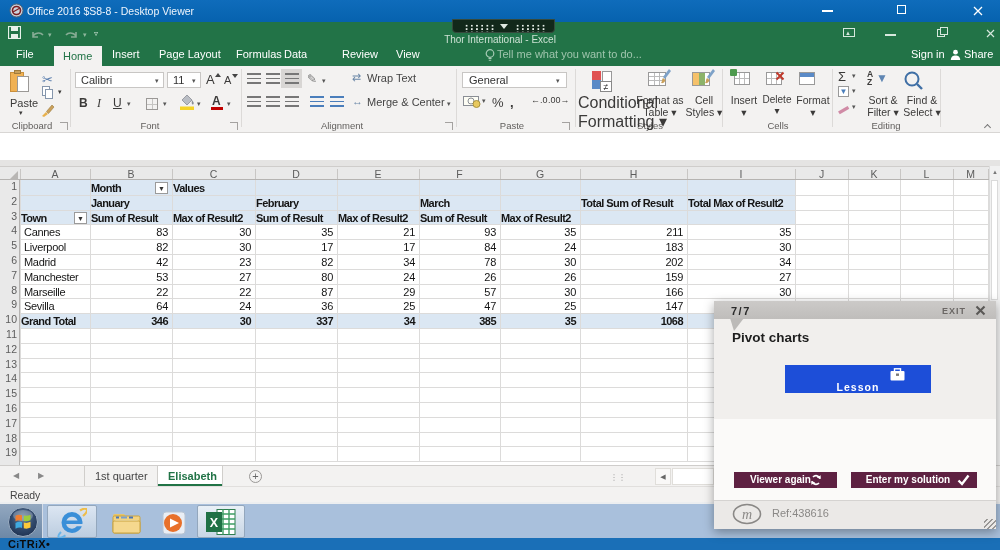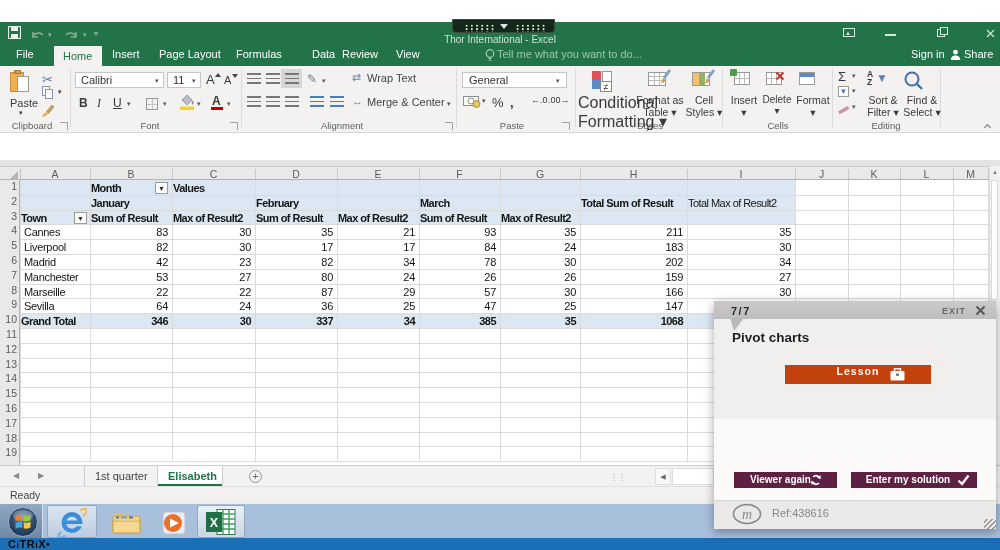--- a/index.html
+++ b/index.html
@@ -44,20 +44,33 @@
 #taskbar { position:absolute; left:0; top:502px; width:1000px; height:36px; background:#a9c0dc; border-top:2px solid #eceef0; }
 #citrixbar { position:absolute; left:0; top:538px; width:1000px; height:12px; background:#1a6fb7; }
 
 #panel { position:absolute; left:714px; top:301px; width:282px; height:228px; background:#f1efed; box-shadow:0 3px 10px rgba(0,0,0,.35); font-family:"Liberation Sans",sans-serif; }
 #phead { position:absolute; left:0; top:0; width:282px; height:18px; background:linear-gradient(#cccac8,#bfbdbb); }
 .maroon { background:#5e2142; color:#fff; }
 </style></head>
 <body>
 <div id="screen">
 
+<div id="ctb">
+  <svg class="abs" style="left:9px;top:3px" width="15" height="15" viewBox="0 0 15 15">
+    <circle cx="7.5" cy="7.5" r="6.5" fill="#cdd3dd" stroke="#5a6675"></circle>
+    <circle cx="7.5" cy="7.5" r="4" fill="none" stroke="#7c1f22" stroke-width="1.6"></circle>
+    <path d="M4 9 L11 5" stroke="#7c1f22" stroke-width="1.2"></path>
+  </svg>
+  <div class="t">Office 2016 $S8-8 - Desktop Viewer</div>
+  <div class="abs" style="left:822px;top:10px;width:11px;height:1.5px;background:#fff"></div>
+  <div class="abs" style="left:897px;top:5px;width:9px;height:9px;border:1.5px solid #fff"></div>
+  <svg class="abs" style="left:973px;top:6px" width="10" height="10" viewBox="0 0 10 10">
+        <path d="M1 1 L9 9 M9 1 L1 9" stroke="#fff" stroke-width="1.3"></path>
+      </svg>
+</div>
 
 <div id="egt">
 
   <svg class="abs" style="left:8px;top:4px" width="13" height="13" viewBox="0 0 13 13">
     <rect x="0.5" y="0.5" width="12" height="12" fill="none" stroke="#e8f1ea" stroke-width="1.2"></rect>
     <rect x="3" y="1" width="7" height="4" fill="#e8f1ea"></rect>
     <rect x="3" y="8" width="7" height="4.5" fill="#e8f1ea"></rect>
   </svg>
   <svg class="abs" style="left:31px;top:7px" width="14" height="10" viewBox="0 0 14 10">
         <path d="M2 8 a5.5 4.5 0 0 1 10-2 M2 3 L2 8 L7 8" fill="none" stroke="#87ac95" stroke-width="1.6"></path>
@@ -86,21 +99,21 @@
   <div class="abs" style="left:62px;top:4px;width:31px;height:8px;background-image:radial-gradient(circle,#e8efe9 1px,transparent 1.3px);background-size:5.2px 3.4px;"></div>
 </div>
 
 <div id="tabrow">
   <div class="etab" style="left:16px;">File</div>
   <div class="abs" style="left:54px;top:2px;width:48px;height:20px;background:#f3f2f1"></div>
   <div class="etab" style="left:63px;top:6px;color:#217346;">Home</div>
   <div class="etab" style="left:112px;">Insert</div>
   <div class="etab" style="left:159px;">Page Layout</div>
   <div class="etab" style="left:236px;">Formulas</div>
-  <div class="etab" style="left:312px;">Data</div>
+  <div class="etab" style="left:284px;">Data</div>
   <div class="etab" style="left:342px;">Review</div>
   <div class="etab" style="left:396px;">View</div>
   <svg class="abs" style="left:485px;top:5px" width="10" height="13" viewBox="0 0 10 13">
         <circle cx="5" cy="4.5" r="3.8" fill="none" stroke="#a7cbb5" stroke-width="1.2"></circle>
         <path d="M3.5 9.5 h3 M3.8 11.3 h2.4" stroke="#a7cbb5" stroke-width="1.1"></path>
       </svg>
   <div class="etab" style="left:497px;color:#9fc5ad;">Tell me what you want to do...</div>
   <div class="etab" style="left:911px;">Sign in</div>
   <svg class="abs" style="left:950px;top:5px" width="11" height="12" viewBox="0 0 11 12">
         <circle cx="5.5" cy="3.2" r="2.4" fill="#fff"></circle>
@@ -369,21 +382,21 @@
 <div class="rowhdr" style="top:402.0px;">16</div>
 <div class="rowhdr" style="top:416.8px;">17</div>
 <div class="rowhdr" style="top:431.6px;">18</div>
 <div class="rowhdr" style="top:446.4px;">19</div>
 <div class="cell" style="left:91px;top:180.0px;width:77px;height:14.8px;font-weight:bold;letter-spacing:-0.55px;">Month</div>
 <div class="cell" style="left:173px;top:180.0px;width:78px;height:14.8px;font-weight:bold;letter-spacing:-0.55px;">Values</div>
 <div class="cell" style="left:91px;top:194.8px;width:77px;height:14.8px;font-weight:bold;letter-spacing:-0.55px;">January</div>
 <div class="cell" style="left:256px;top:194.8px;width:77px;height:14.8px;font-weight:bold;letter-spacing:-0.55px;">February</div>
 <div class="cell" style="left:420px;top:194.8px;width:76px;height:14.8px;font-weight:bold;letter-spacing:-0.55px;">March</div>
 <div class="cell" style="left:581px;top:194.8px;width:102px;height:14.8px;font-weight:bold;letter-spacing:-0.55px;">Total Sum of Result</div>
-<div class="cell" style="left:688px;top:194.8px;width:103px;height:14.8px;font-weight:normal;letter-spacing:-0.55px;">Total Max of Result2</div>
+<div class="cell" style="left:688px;top:194.8px;width:103px;height:14.8px;font-weight:bold;letter-spacing:-0.55px;">Total Max of Result2</div>
 <div class="cell" style="left:21px;top:209.6px;width:65px;height:14.8px;font-weight:bold;letter-spacing:-0.55px;">Town</div>
 <div class="cell" style="left:91px;top:209.6px;width:77px;height:14.8px;font-weight:bold;letter-spacing:-0.55px;">Sum of Result</div>
 <div class="cell" style="left:173px;top:209.6px;width:78px;height:14.8px;font-weight:bold;letter-spacing:-0.55px;">Max of Result2</div>
 <div class="cell" style="left:256px;top:209.6px;width:77px;height:14.8px;font-weight:bold;letter-spacing:-0.55px;">Sum of Result</div>
 <div class="cell" style="left:338px;top:209.6px;width:77px;height:14.8px;font-weight:bold;letter-spacing:-0.55px;">Max of Result2</div>
 <div class="cell" style="left:420px;top:209.6px;width:76px;height:14.8px;font-weight:bold;letter-spacing:-0.55px;">Sum of Result</div>
 <div class="cell" style="left:501px;top:209.6px;width:75px;height:14.8px;font-weight:bold;letter-spacing:-0.55px;">Max of Result2</div>
 <div class="cell" style="left:24px;top:224.4px;width:62px;height:14.8px;">Cannes</div>
 <div class="cell" style="left:91px;top:224.4px;width:77px;height:14.8px;text-align:right;">83</div>
 <div class="cell" style="left:173px;top:224.4px;width:78px;height:14.8px;text-align:right;">30</div>
@@ -528,21 +541,21 @@
 
 <div id="panel">
   <div id="phead"></div>
   <div class="abs" style="left:17px;top:4px;font-weight:bold;font-size:11px;letter-spacing:1.5px;color:#2a2a2a">7/7</div>
   <div class="abs" style="left:228px;top:5px;font-weight:bold;font-size:9px;color:#6b6765;letter-spacing:1px">EXIT</div>
   <svg class="abs" style="left:261px;top:4px" width="11" height="11" viewBox="0 0 11 11">
         <path d="M1.5 1.5 L9.5 9.5 M9.5 1.5 L1.5 9.5" stroke="#5a5856" stroke-width="2.1"></path>
       </svg>
   <div class="abs" style="left:16px;top:17px;width:0;height:0;border-left:4px solid transparent;border-right:10px solid transparent;border-top:13px solid #bcbab8"></div>
   <div class="abs" style="left:18px;top:29px;font-weight:bold;font-size:13.5px;color:#1e1e1e">Pivot charts</div>
-  <div class="abs" style="left:71px;top:64px;width:146px;height:19px;background:#c2410c;color:#fff;text-align:center;font-weight:bold;font-size:10.5px;padding-top:0;letter-spacing:1px">Lesson</div>
+  <div class="abs" style="left:71px;top:64px;width:146px;height:28px;background:#1d4ed8;color:#fff;text-align:center;font-weight:bold;font-size:10.5px;padding-top:16px;letter-spacing:1px">Lesson</div>
   <svg class="abs" style="left:176px;top:67px" width="15" height="13" viewBox="0 0 15 13">
     <rect x="0.5" y="3" width="14" height="9.5" rx="1" fill="#fff"></rect>
     <rect x="4.5" y="0.8" width="6" height="3" fill="none" stroke="#fff" stroke-width="1.4"></rect>
     <rect x="6" y="5.5" width="3" height="2.4" fill="#7b7977"></rect>
   </svg>
   <div class="abs" style="left:0;top:118px;width:282px;height:81px;background:#fbfaf9"></div>
   <div class="abs maroon" style="left:20px;top:171px;width:103px;height:16px;text-align:center;font-weight:bold;font-size:10px;padding-top:2px"><span style="margin-right:10px">Viewer again</span></div>
   <svg class="abs" style="left:96px;top:173px" width="12" height="12" viewBox="0 0 12 12">
         <path d="M10.2 4.6 A4.4 4.4 0 0 0 3 3 M1.8 7.4 A4.4 4.4 0 0 0 9 9" fill="none" stroke="#fff" stroke-width="1.7"></path>
         <path d="M10.8 1.2 L10.4 5 L6.8 3.6 Z M1.2 10.8 L1.6 7 L5.2 8.4 Z" fill="#fff"></path>

